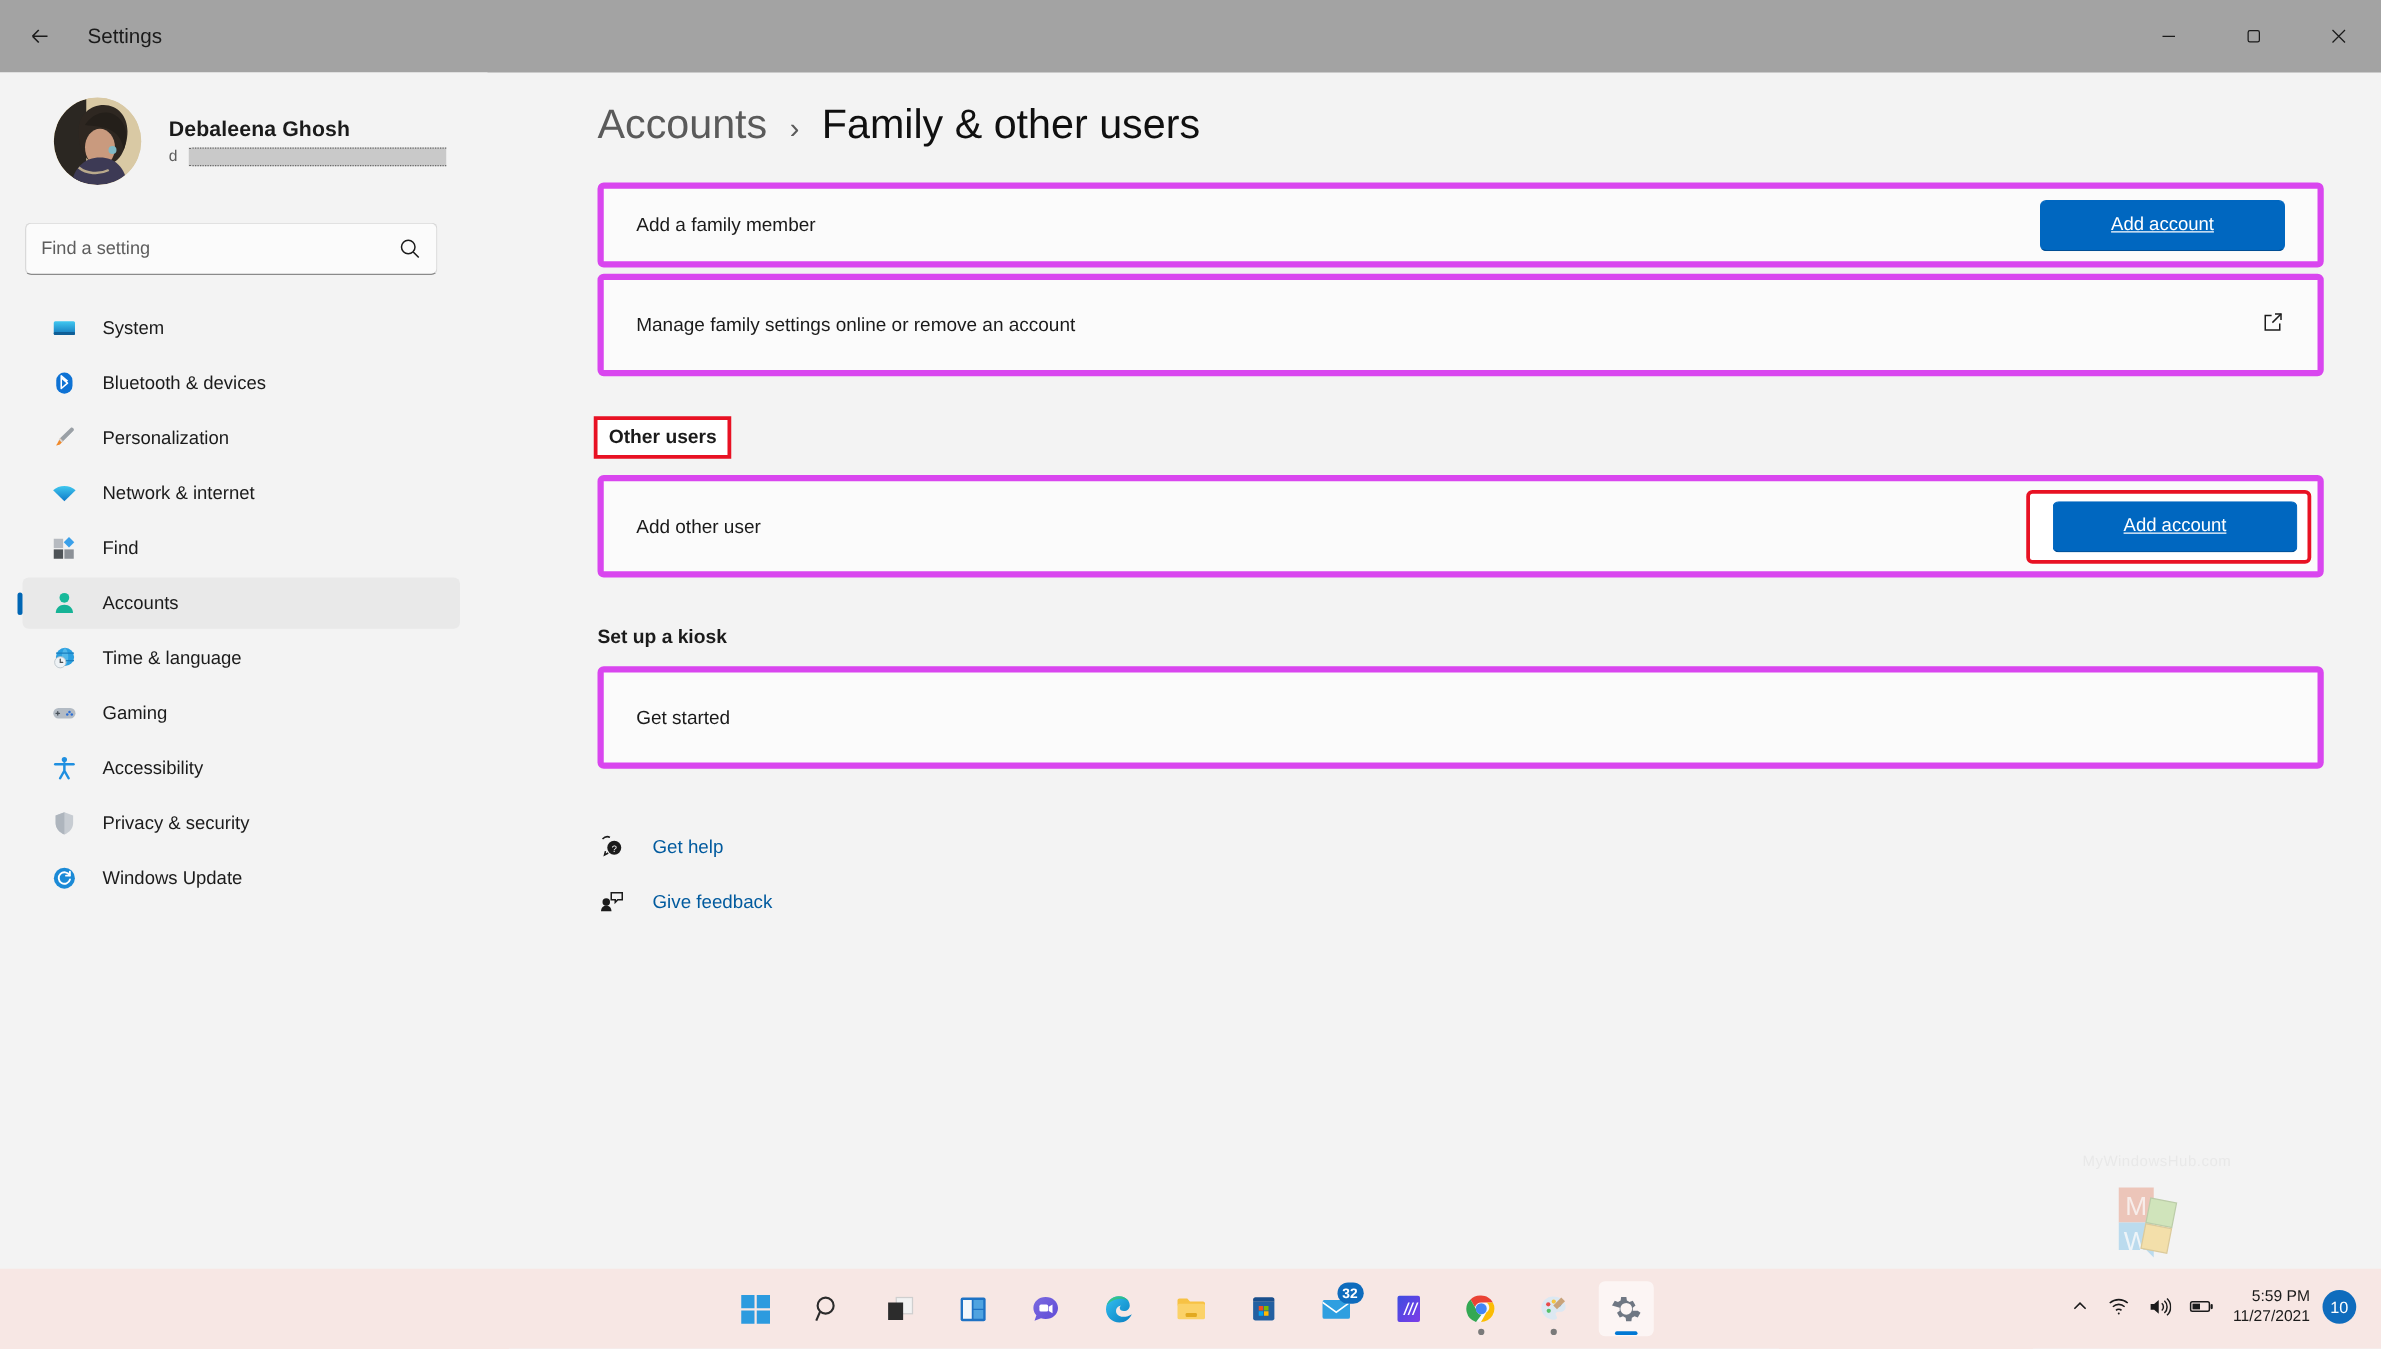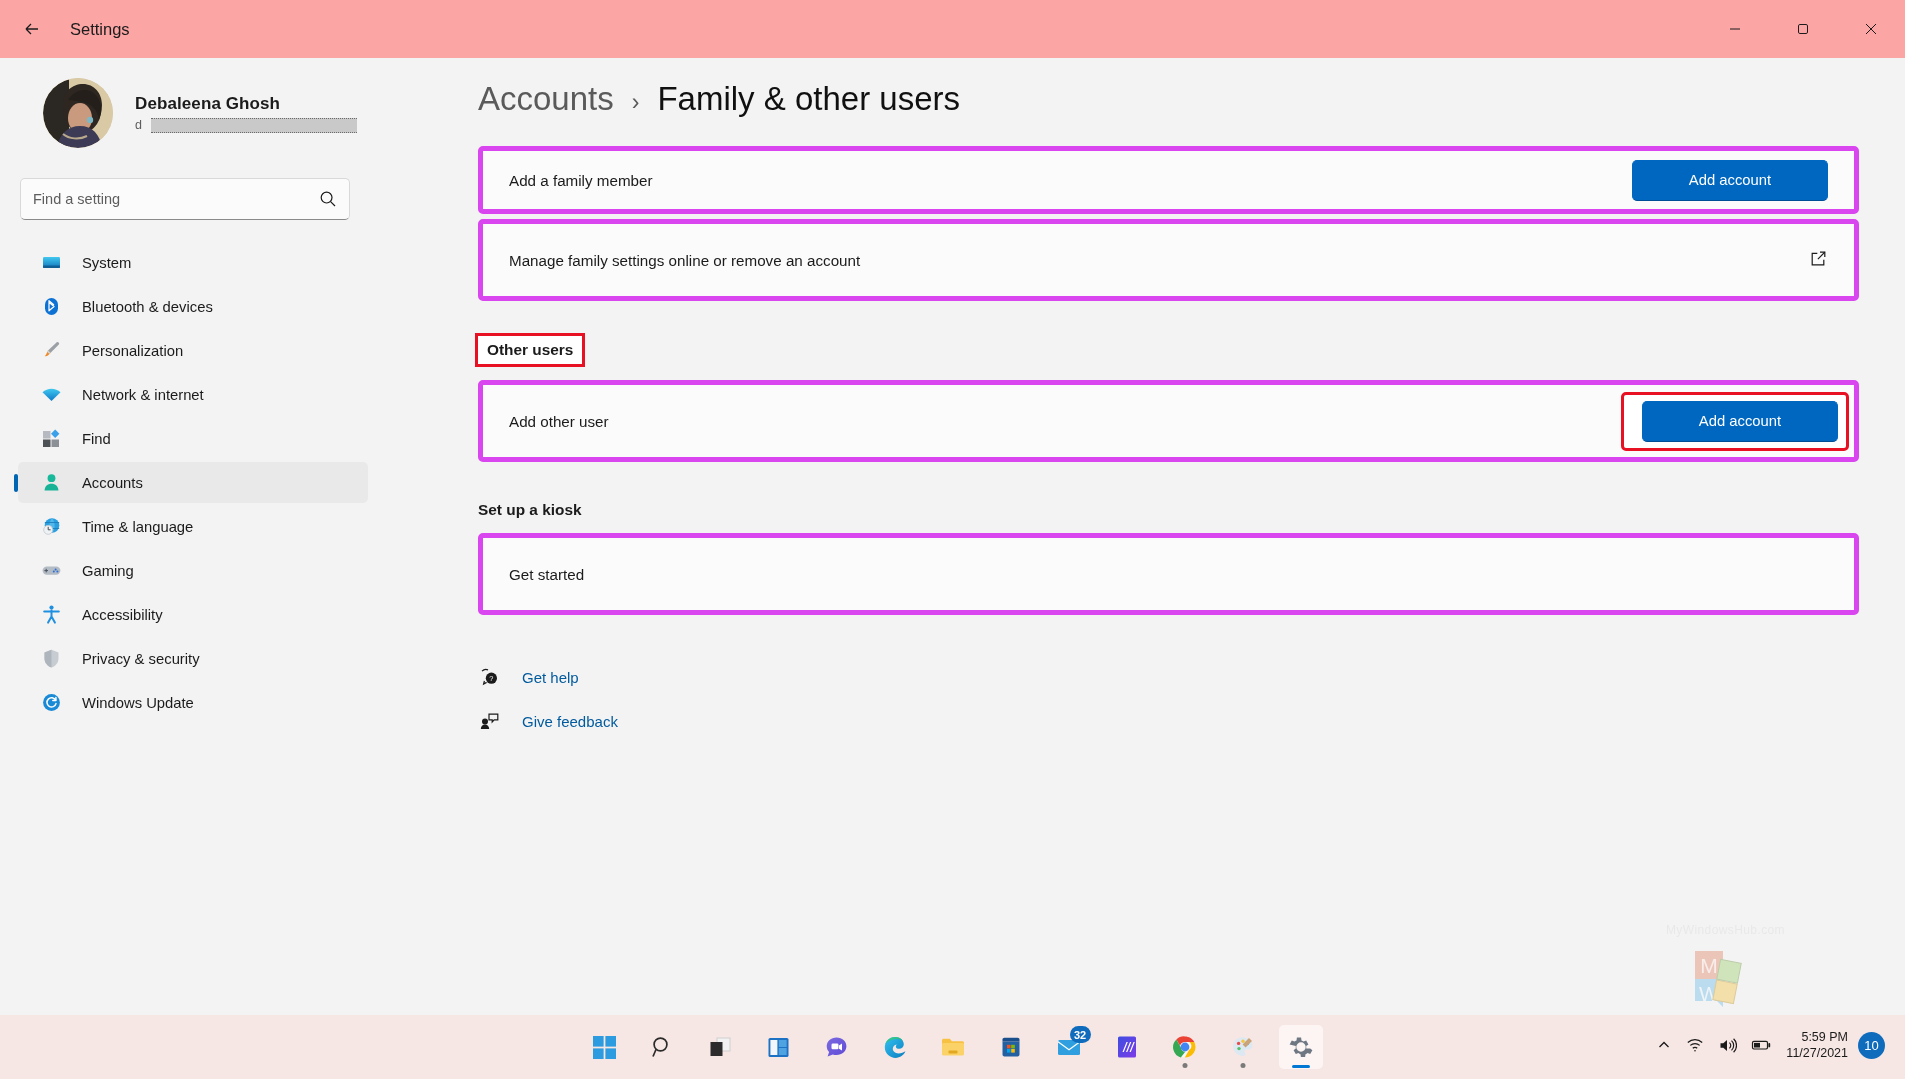--- a/index.html
+++ b/index.html
@@ -17,21 +17,21 @@
     display: flex;
     flex-direction: column;
   }
 
   
   .titlebar {
     height: 58px;
     display: flex;
     align-items: center;
     flex: 0 0 58px;
-    background: #fca5a5;
+    background: #a3a3a3;
   }
   .back-btn {
     width: 44px; height: 36px;
     margin-left: 10px;
     display: flex; align-items: center; justify-content: center;
     border-radius: 5px;
     cursor: pointer;
   }
   .titlebar-title {
     font-size: 16.5px;
@@ -163,20 +163,21 @@
     color: #fff;
     border: 1px solid #0067c0;
     border-bottom: 1.4px solid #004e95;
     border-radius: 5px;
     font-family: inherit;
     font-size: 14.8px;
     padding: 0 22px;
     height: 41px;
     min-width: 196px;
     cursor: pointer;
+    text-decoration: underline;
   }
 
   .user-avatar {
     width: 37px; height: 37px; border-radius: 50%;
     background: #e4e4e4;
     display: flex; align-items: center; justify-content: center;
     flex: 0 0 37px;
   }
   .user-meta { margin-left: 22px; }
   .user-name-redact {

